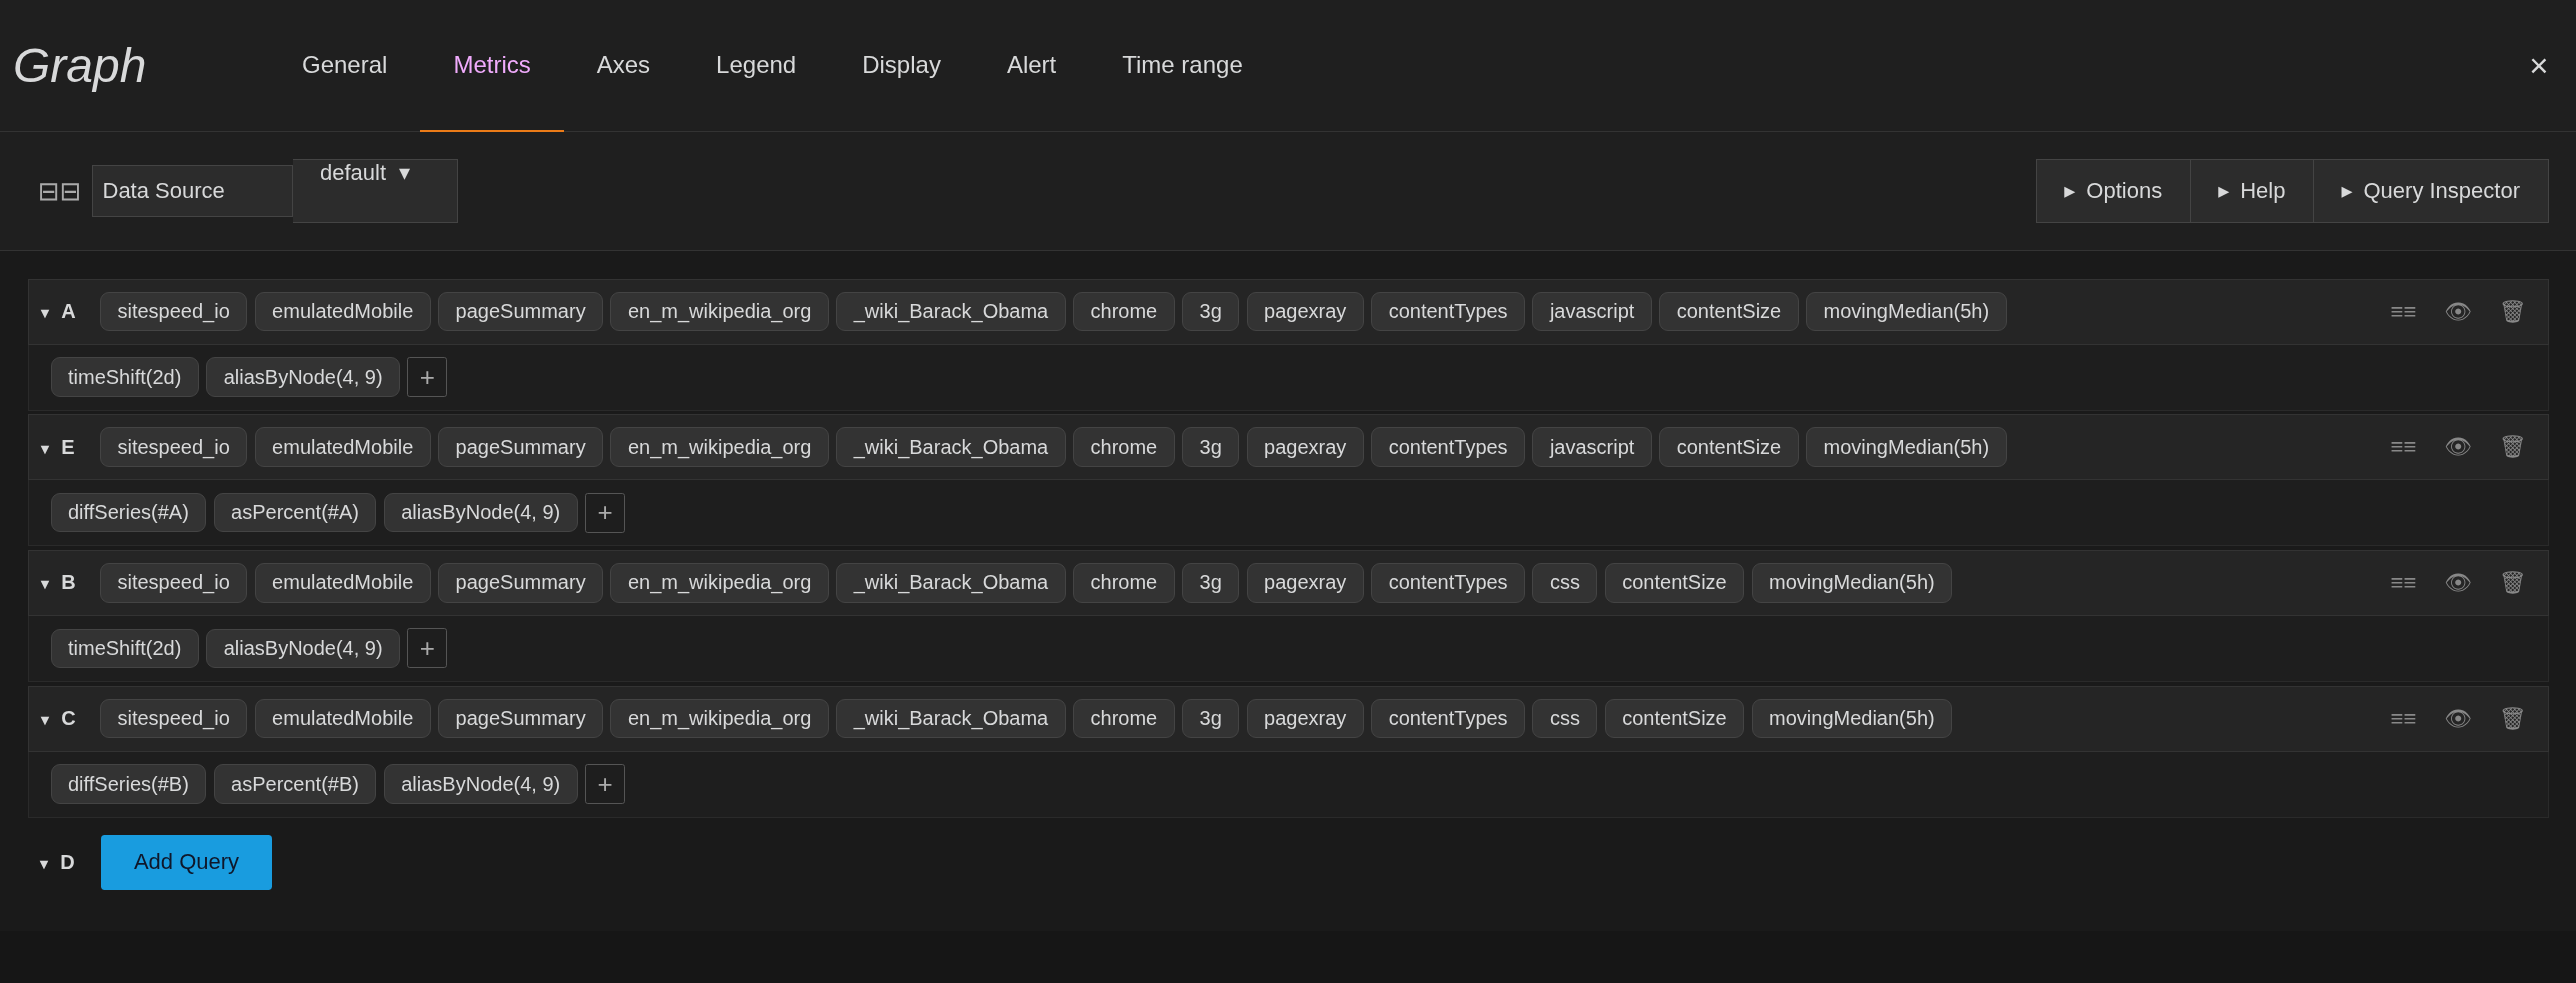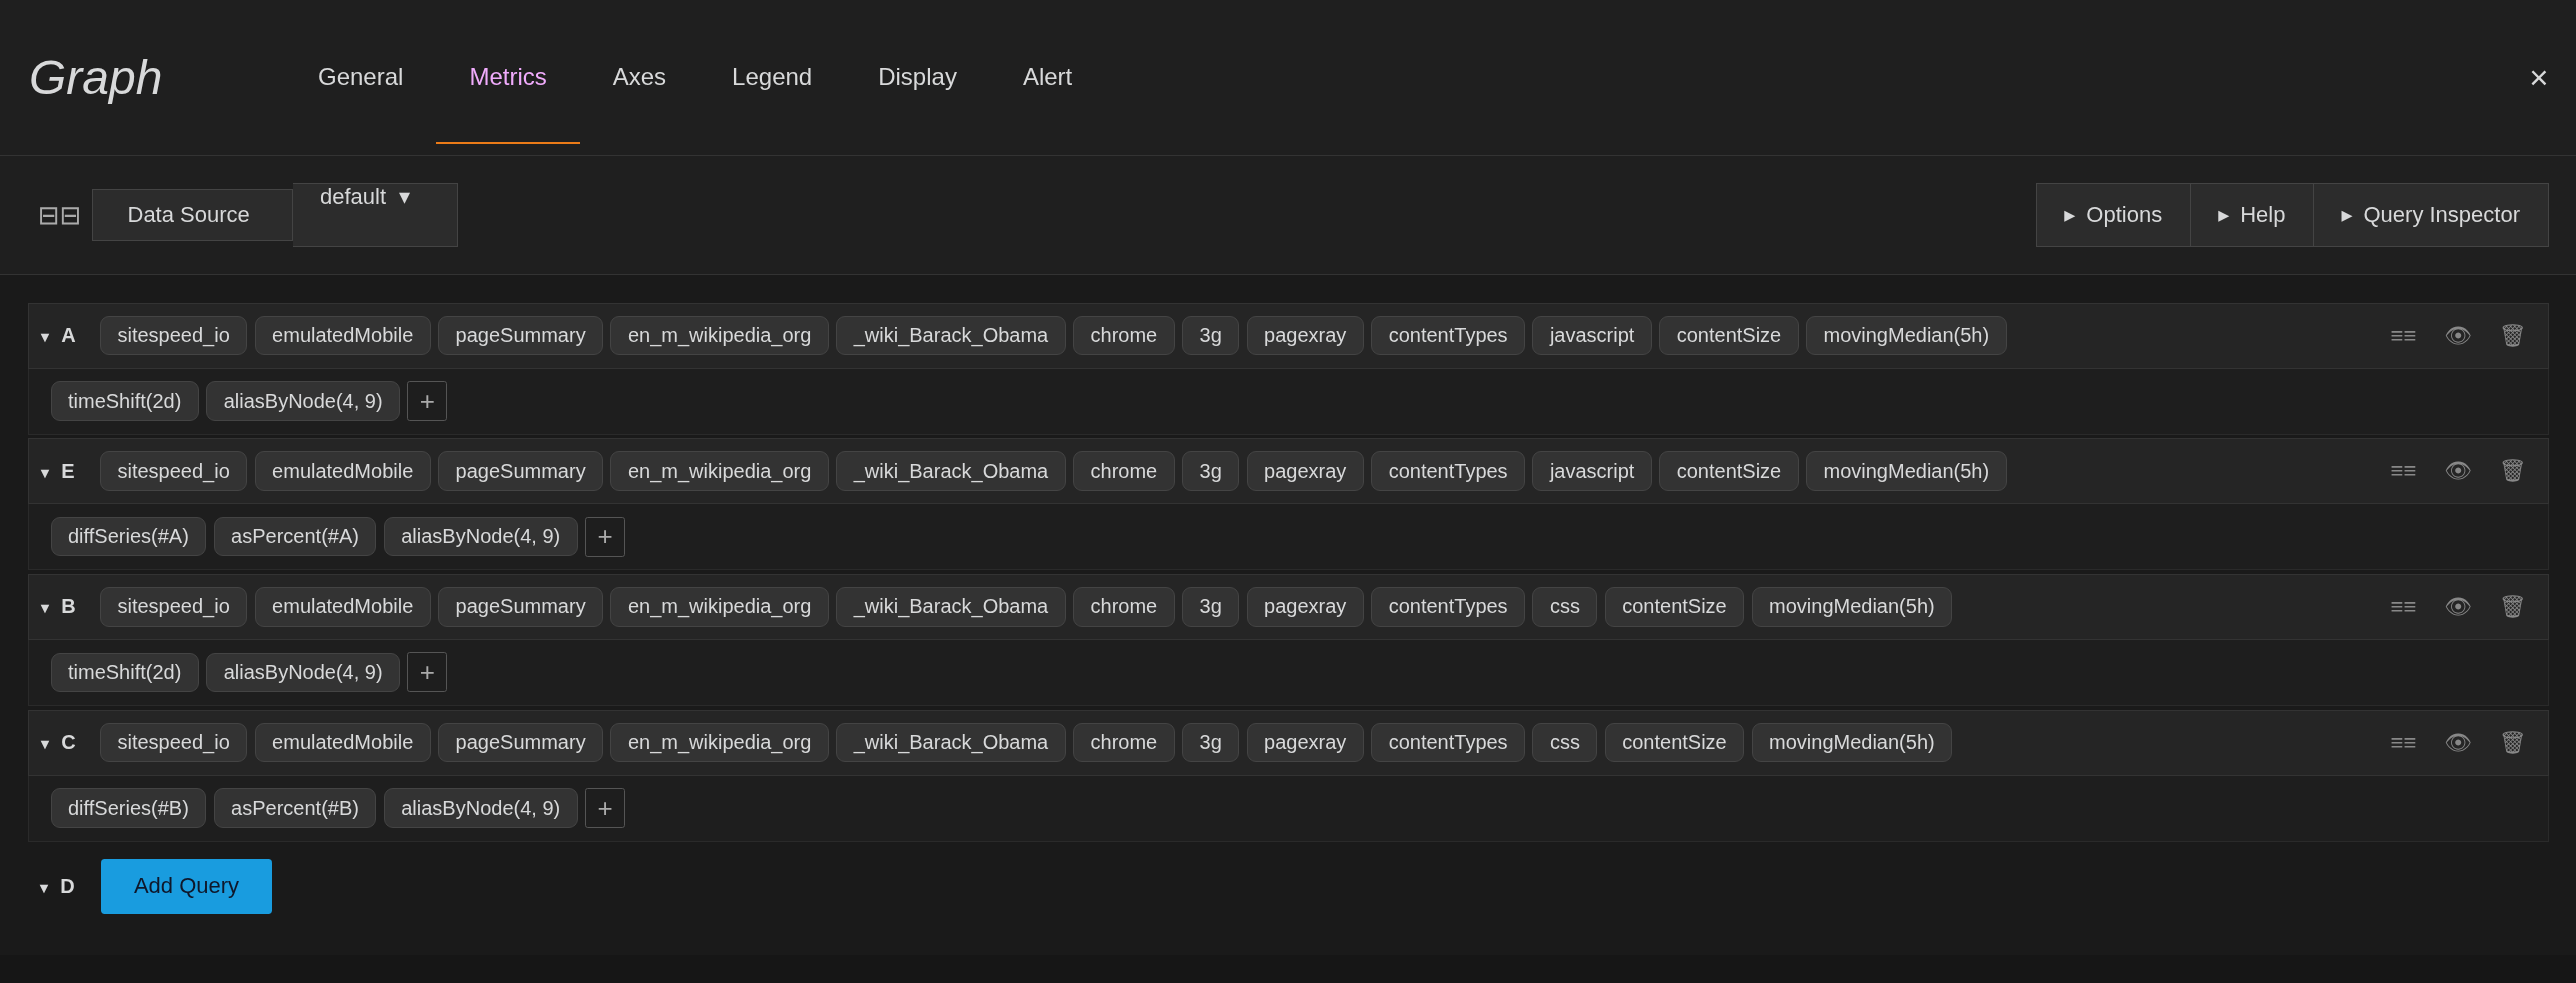--- a/index.html
+++ b/index.html
@@ -11,23 +11,23 @@
       width: 2576px;
       height: 983px;
       overflow: hidden;
     }
 
     
     .header {
       display: flex;
       align-items: center;
       background: #1f1f1f;
-      height: 156px;
+      height: 132px;
       border-bottom: 0.9px solid #333;
-      padding: 0 29px;
+      padding: 0 13px;
       position: relative;
     }
     .header-title {
       font-style: italic;
       font-size: 48px;
       font-weight: 400;
       color: #d8d9da;
       margin-right: 55px;
       min-width: 201px;
     }
@@ -82,21 +82,21 @@
       justify-content: center;
       color: #aaa;
       font-size: 26px;
     }
     .toolbar-label {
       background: #2c2c2c;
       border: 0.9px solid #444;
       height: 52px;
       display: flex;
       align-items: center;
-      padding: 0 35px;
+      padding: 0 10px;
       font-size: 22px;
       color: #d8d9da;
       min-width: 201px;
     }
     .toolbar-select {
       background: #2c2c2c;
       border: 0.9px solid #444;
       border-left: none;
       height: 64px;
       display: flex;
@@ -235,20 +235,21 @@
 
 <div class="header">
   <span class="header-title">Graph</span>
   <nav class="nav-tabs">
     <div class="nav-tab">General</div>
     <div class="nav-tab active">Metrics</div>
     <div class="nav-tab">Axes</div>
     <div class="nav-tab">Legend</div>
     <div class="nav-tab">Display</div>
     <div class="nav-tab">Alert</div>
+    <div class="nav-tab">Time range</div>
   </nav>
   <button class="close-btn">×</button>
 </div>
 
 <div class="toolbar">
   <div class="toolbar-icon">
     <span class="icon-db">⊟</span>
   </div>
   <div class="toolbar-label">Data Source</div>
   <div class="toolbar-select">

